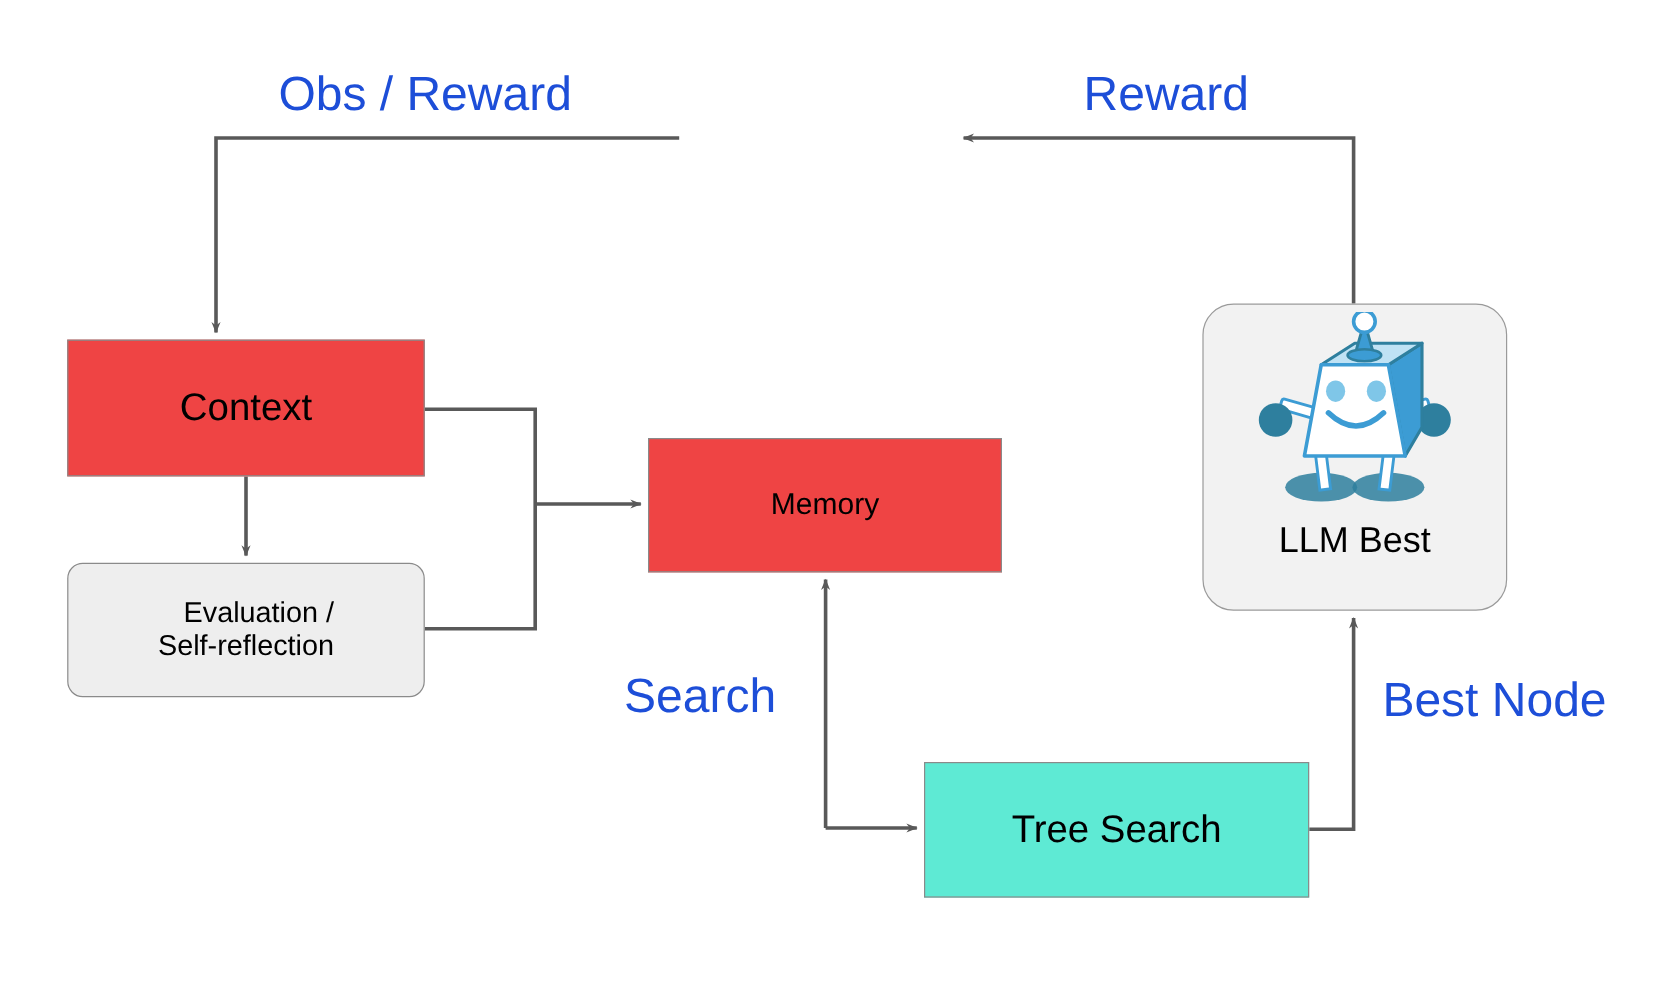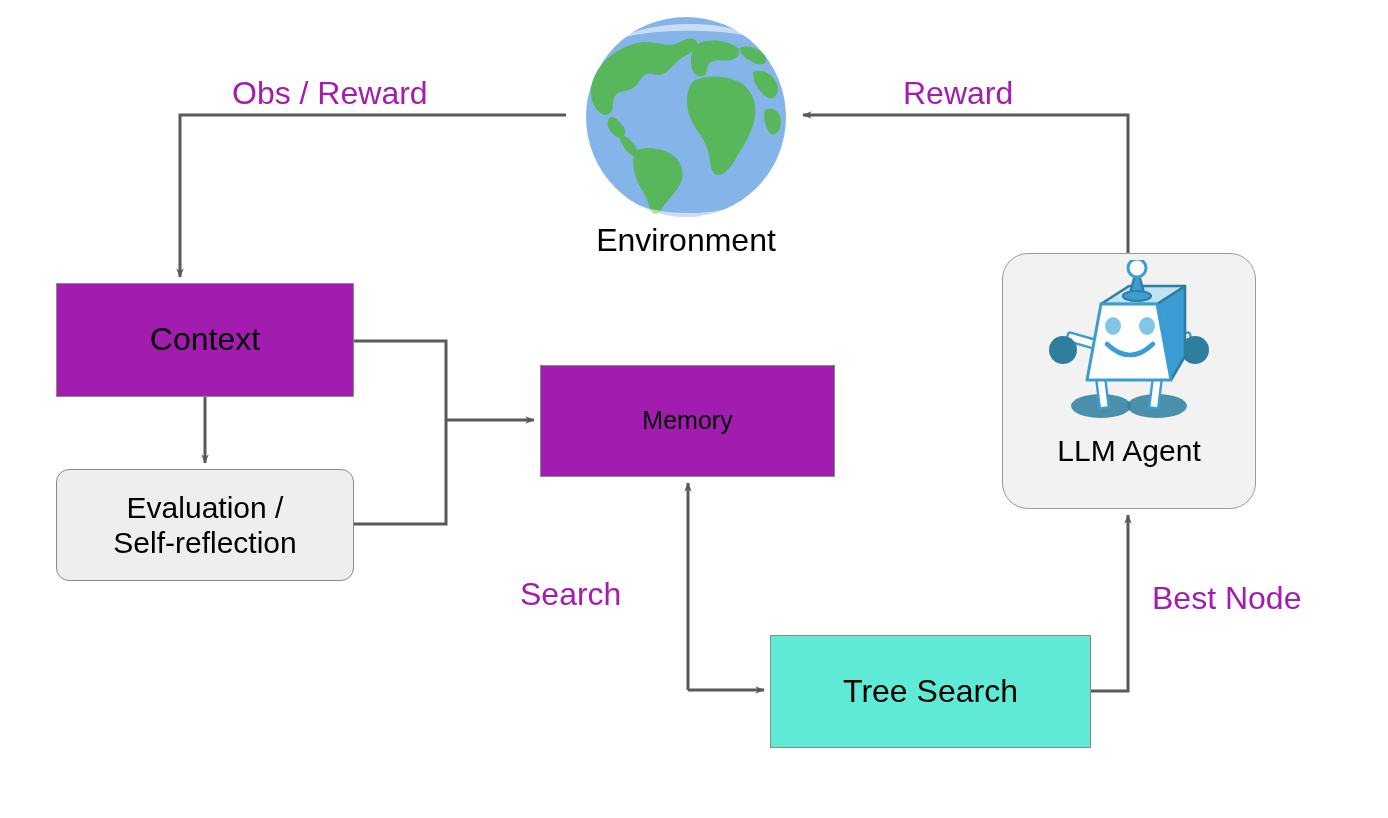--- a/index.html
+++ b/index.html
@@ -28,33 +28,34 @@
     align-items: center;
     justify-content: center;
     text-align: center;
     color: #000000;
     line-height: 1.18;
     white-space: pre-line;
   }
   .node.rect {
     border: 1.6px solid #8a8a8a;
   }
-  .node.pink  { background: #a21caf; }
+  .node.pink  { background: #ef4444; }
   .node.blue  { background: #5eead4; }
   .node.grey  { background: #eeeeee; }
   .node.round { border-radius: 13px; }
 
   
   #node-context {
     left: 56px;  top: 283px;  width: 298px; height: 114px;
     font-size: 32px;
   }
   #node-evaluation {
     left: 56px;  top: 469px;  width: 298px; height: 112px;
-    font-size: 30px;
+    font-size: 24px;
+    text-align: right;
   }
   #node-memory {
     left: 540px; top: 365px;  width: 295px; height: 112px;
     font-size: 25px;
   }
   #node-treesearch {
     left: 770px; top: 635px;  width: 321px; height: 113px;
     font-size: 32px;
   }
 
@@ -94,24 +95,23 @@
   #environment-label {
     font-size: 32px;
     color: #000;
     margin-top: 2px;
     white-space: nowrap;
   }
 
   
   .edge-label {
     position: absolute;
-    font-size: 32px;
-    color: #a21caf;
+    font-size: 40px;
+    color: #1d4ed8;
     white-space: nowrap;
-    margin-top: 18px;
   }
   #label-obs-reward { left: 232px; top: 57px; }
   #label-actions    { left: 903px; top: 57px; }
   #label-values     { left: 520px; top: 558px; }
   #label-best-node  { left: 1152px; top: 562px; }
 
   
   #edges {
     position: absolute;
     left: 0; top: 0;
@@ -151,63 +151,20 @@
 
       <path d="M 1091,691 L 1128,691 L 1128,515" marker-end="url(#arrow)"></path>
     </g>
   </svg>
 
   <div class="edge-label" id="label-obs-reward">Obs / Reward</div>
   <div class="edge-label" id="label-actions">Reward</div>
   <div class="edge-label" id="label-values">Search</div>
   <div class="edge-label" id="label-best-node">Best Node</div>
 
-  <div id="node-environment">
-    <svg id="globe-icon" viewBox="0 0 222 206" xmlns="http://www.w3.org/2000/svg">
-      <circle cx="111" cy="103" r="100" fill="#85b4e8"></circle>
-
-      <path fill="#57b75a" d="M26,52 C34,40 52,30 68,28 C80,27 92,33 100,30
-              C108,27 114,22 120,26 C126,30 118,38 110,42
-              C100,47 96,56 88,60 C82,63 78,58 72,60
-              C66,62 64,70 58,74 C52,78 44,76 40,82
-              C36,88 40,96 34,100 C28,104 20,96 17,86
-              C14,74 18,62 26,52 Z"></path>
-      <path fill="#57b75a" d="M34,104 C40,100 44,108 48,112
-              C52,116 50,124 46,124 C40,124 34,116 32,110 Z"></path>
-
-      <path fill="#57b75a" d="M44,122 C50,120 56,126 60,132
-              C64,138 62,144 58,142 C52,139 46,130 44,122 Z"></path>
-
-      <path fill="#57b75a" d="M62,136 C72,132 86,134 96,140
-              C106,146 110,158 106,168 C102,178 92,186 86,196
-              C82,202 76,200 74,192 C72,182 66,176 62,166
-              C58,156 56,142 62,136 Z"></path>
-
-      <path fill="#57b75a" d="M122,30 C134,24 150,26 160,32
-              C168,37 164,44 156,46 C148,48 142,44 136,48
-              C130,52 134,60 128,62 C122,64 116,58 116,48
-              C116,40 118,33 122,30 Z"></path>
-      <path fill="#57b75a" d="M164,34 C174,30 184,34 190,42
-              C194,48 188,52 182,50 C174,47 166,42 164,34 Z"></path>
-
-      <path fill="#57b75a" d="M120,66 C134,60 152,62 164,68
-              C176,74 182,88 180,102 C178,118 168,132 160,146
-              C154,156 146,164 140,160 C134,156 136,144 132,134
-              C128,122 118,114 114,100 C110,86 112,72 120,66 Z"></path>
-
-      <path fill="#57b75a" d="M178,58 C188,54 198,60 202,70
-              C205,78 200,86 194,84 C186,81 178,70 178,58 Z"></path>
-      <path fill="#57b75a" d="M190,96 C198,92 206,98 206,108
-              C206,118 198,124 194,118 C190,112 188,102 190,96 Z"></path>
-
-      <path fill="#ffffff" opacity="0.55" d="M52,186 C78,202 140,204 172,188 C150,200 130,203 111,203 C88,203 68,197 52,186 Z"></path>
-      <path fill="#ffffff" opacity="0.55" d="M42,26 C72,6 150,4 180,24 C150,14 70,14 42,26 Z"></path>
-    </svg>
-    <div id="environment-label">Environment</div>
-  </div>
 
   <div class="node rect pink" id="node-context">
     <span>Context</span>
   </div>
 
   <div class="node rect round grey" id="node-evaluation">
     <span>Evaluation /
 Self-reflection</span>
   </div>
 
@@ -241,16 +198,16 @@
 
       <ellipse cx="80" cy="66" rx="8" ry="9" fill="#7fc6e8"></ellipse>
       <ellipse cx="114" cy="66" rx="8" ry="9" fill="#7fc6e8"></ellipse>
 
       <path d="M74,84 Q97,106 120,84" fill="none" stroke="#3c9cd4" stroke-width="4.5" stroke-linecap="round"></path>
 
       <path d="M96,36 L112,36 L104,8 Z" fill="#3c9cd4" stroke="#2e7f9e" stroke-width="2.4" stroke-linejoin="round"></path>
       <ellipse cx="104" cy="36" rx="14" ry="5" fill="#3c9cd4" stroke="#2e7f9e" stroke-width="2.2"></ellipse>
       <circle cx="104" cy="8" r="9" fill="#ffffff" stroke="#3c9cd4" stroke-width="3"></circle>
     </svg>
-    <div id="agent-label">LLM Agent</div>
+    <div id="agent-label">LLM Best</div>
   </div>
 
 </div>
 
 </body></html>

